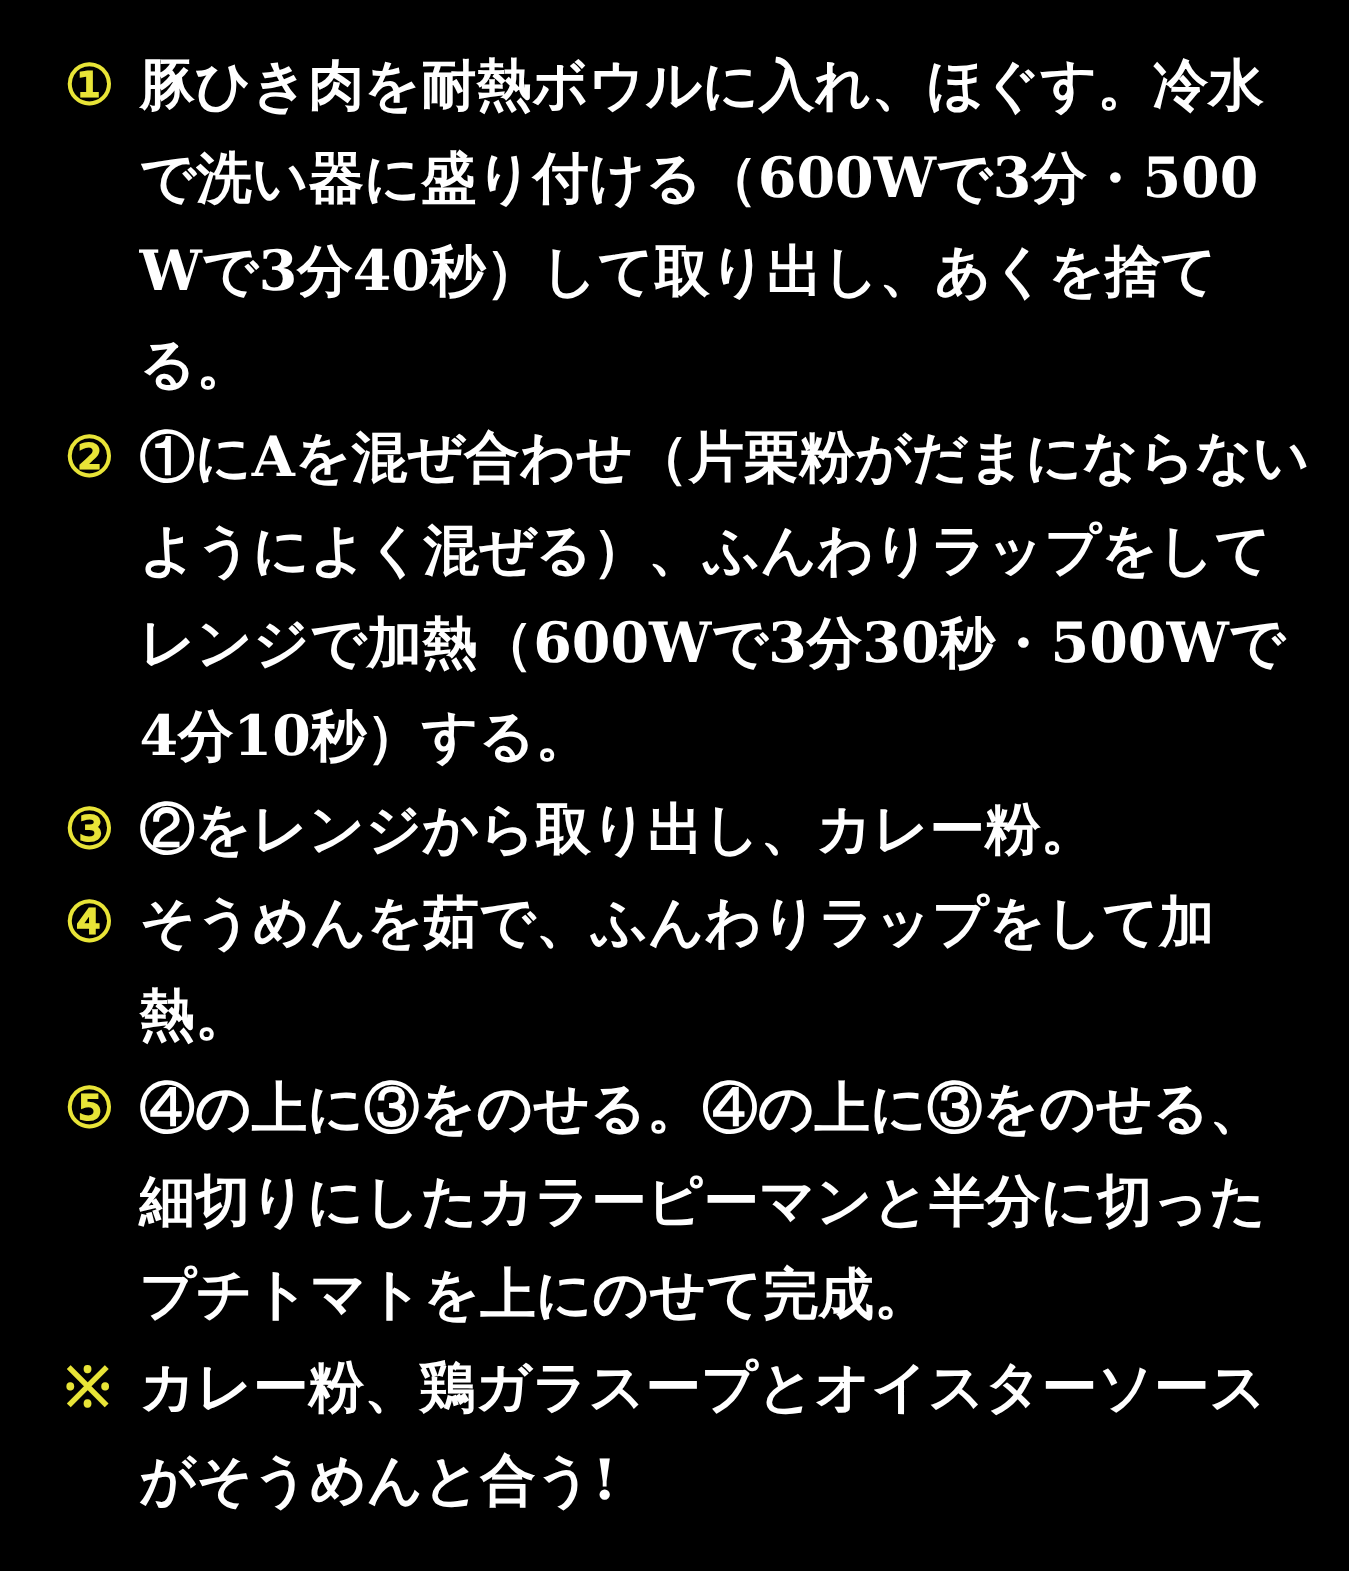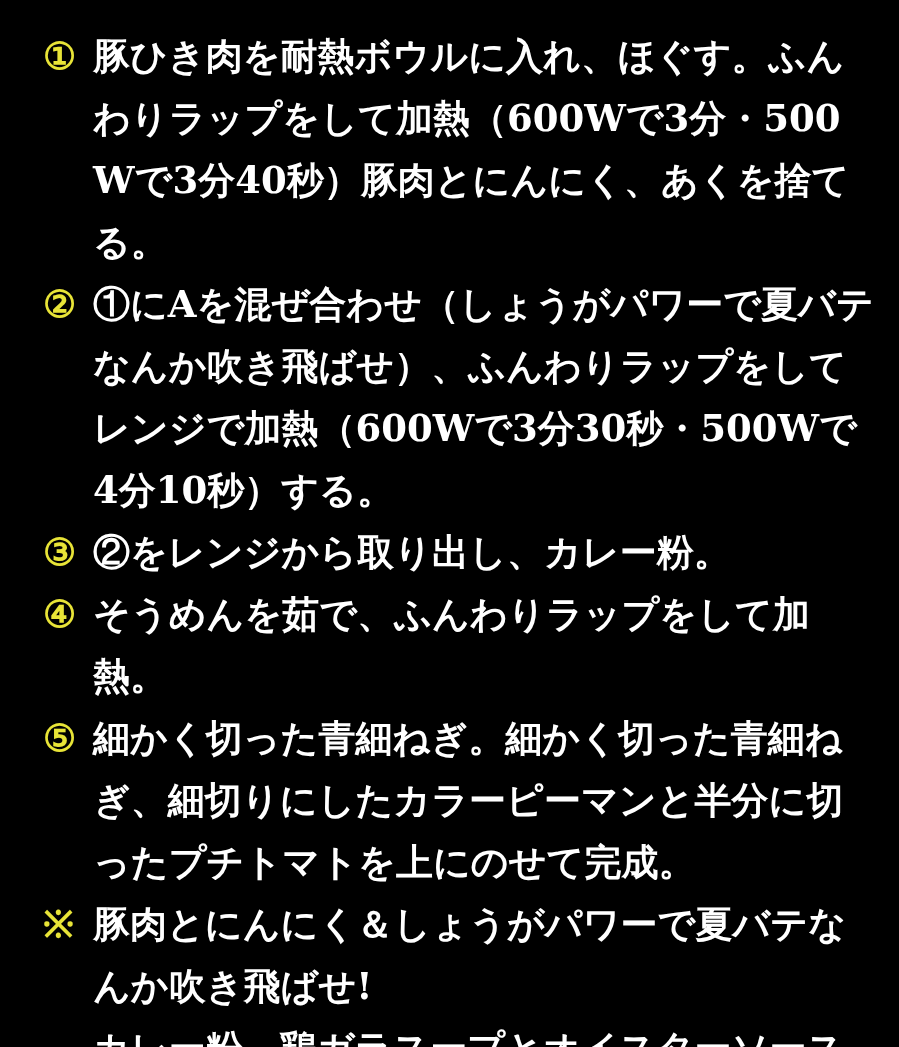--- a/index.html
+++ b/index.html
@@ -38,44 +38,43 @@
     overflow-wrap: anywhere;
   }
 </style>
 </head>
 <body>
 
 <div class="recipe">
 
   <div class="step">
     <span class="step-marker">①</span>
-    <span class="step-content">豚ひき肉を耐熱ボウルに入れ、ほぐす。ふんわりラップをして加熱（600Wで3分・500Wで3分40秒）豚肉とにんにく、あくを捨てる。</span>
+    <span class="step-content">豚ひき肉を耐熱ボウルに入れ、ほぐす。冷水で洗い器に盛り付ける（600Wで3分・500Wで3分40秒）して取り出し、あくを捨てる。</span>
   </div>
 
   <div class="step">
     <span class="step-marker">②</span>
-    <span class="step-content">①にAを混ぜ合わせ（しょうがパワーで夏バテなんか吹き飛ばせ）、ふんわりラップをしてレンジで加熱（600Wで3分30秒・500Wで4分10秒）する。</span>
+    <span class="step-content">①にAを混ぜ合わせ（片栗粉がだまにならないようによく混ぜる）、ふんわりラップをしてレンジで加熱（600Wで3分30秒・500Wで4分10秒）する。</span>
   </div>
 
   <div class="step">
     <span class="step-marker">③</span>
     <span class="step-content">②をレンジから取り出し、カレー粉。</span>
   </div>
 
   <div class="step">
     <span class="step-marker">④</span>
     <span class="step-content">そうめんを茹で、ふんわりラップをして加熱。</span>
   </div>
 
   <div class="step">
     <span class="step-marker">⑤</span>
-    <span class="step-content">細かく切った青細ねぎ。細かく切った青細ねぎ、細切りにしたカラーピーマンと半分に切ったプチトマトを上にのせて完成。</span>
+    <span class="step-content">④の上に③をのせる。④の上に③をのせる、細切りにしたカラーピーマンと半分に切ったプチトマトを上にのせて完成。</span>
   </div>
 
   <div class="step">
     <span class="step-marker">※</span>
     <span class="step-content">
-      <span style="display:block;">豚肉とにんにく＆しょうがパワーで夏バテなんか吹き飛ばせ!</span>
       <span style="display:block;">カレー粉、鶏ガラスープとオイスターソースがそうめんと合う!</span>
     </span>
   </div>
 
 </div>
 
 </body></html>

